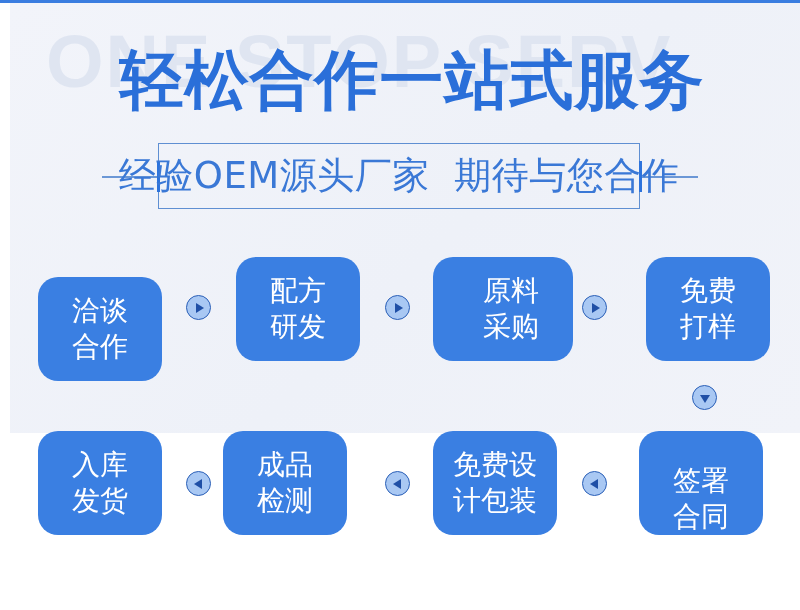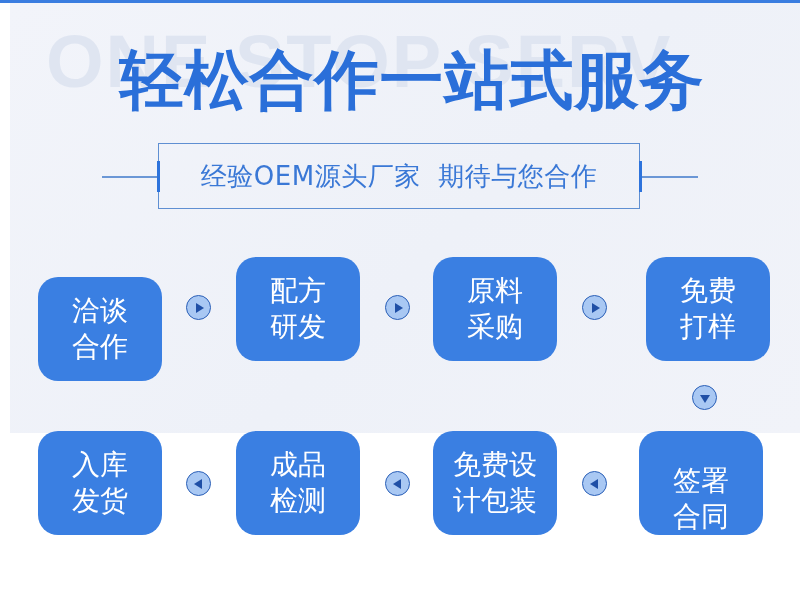--- a/index.html
+++ b/index.html
@@ -31,21 +31,21 @@
   .sub-box {
     position: absolute; left: 158px; top: 143px; width: 482px; height: 66px;
     border: 1.5px solid #5f8fd2; box-sizing: border-box;
   }
   .sub-accent { position: absolute; top: 161px; width: 3px; height: 31px; background: #2d73dc; }
   .sub-accent.left { left: 157px; }
   .sub-accent.right { left: 639px; }
   .sub-text {
     position: absolute; left: 158px; top: 143px; width: 482px; height: 66px;
     display: flex; align-items: center; justify-content: center;
-    font-size: 26px; color: #3a78d6; white-space: pre; letter-spacing: 0.5px;
+    font-size: 37px; color: #3a78d6; white-space: pre; letter-spacing: 0.5px;
   }
   .step {
     position: absolute; width: 124px; height: 104px; border-radius: 20px;
     background: #3a7fe2; color: #ffffff;
     display: flex; flex-direction: column; align-items: center; justify-content: center;
     font-size: 28px; line-height: 36px; text-align: center;
   }
   .arrow {
     position: absolute; width: 25px; height: 25px; border-radius: 50%;
     background: #a9c8f3; border: 1.5px solid #2a5fb7; box-sizing: border-box;
@@ -80,21 +80,21 @@
 </div>
 <div class="step" style="left:236px; top:257px;">
   <span>配方</span>
   <span>研发</span>
 </div>
 <div class="arrow" style="left:385px; top:295px;">
   <svg viewBox="0 0 12 12">
       <polygon points="3,1 11,6 3,11" fill="#1f4fa6"></polygon>
     </svg>
 </div>
-<div class="step" style="left:433px; top:257px;">
+<div class="step" style="left:433px; top:257px;padding-left:16px;">
   <span>原料</span>
   <span>采购</span>
 </div>
 <div class="arrow" style="left:582px; top:295px;">
   <svg viewBox="0 0 12 12">
       <polygon points="3,1 11,6 3,11" fill="#1f4fa6"></polygon>
     </svg>
 </div>
 <div class="step" style="left:646px; top:257px;">
   <span>免费</span>
@@ -118,21 +118,21 @@
 </div>
 <div class="step" style="left:433px; top:431px;">
   <span>免费设</span>
   <span>计包装</span>
 </div>
 <div class="arrow" style="left:385px; top:471px;">
   <svg viewBox="0 0 12 12">
       <polygon points="9,1 1,6 9,11" fill="#1f4fa6"></polygon>
     </svg>
 </div>
-<div class="step" style="left:236px; top:431px;">
+<div class="step" style="left:223px; top:431px;">
   <span>成品</span>
   <span>检测</span>
 </div>
 <div class="arrow" style="left:186px; top:471px;">
   <svg viewBox="0 0 12 12">
       <polygon points="9,1 1,6 9,11" fill="#1f4fa6"></polygon>
     </svg>
 </div>
 <div class="step" style="left:38px; top:431px;">
   <span>入库</span>

